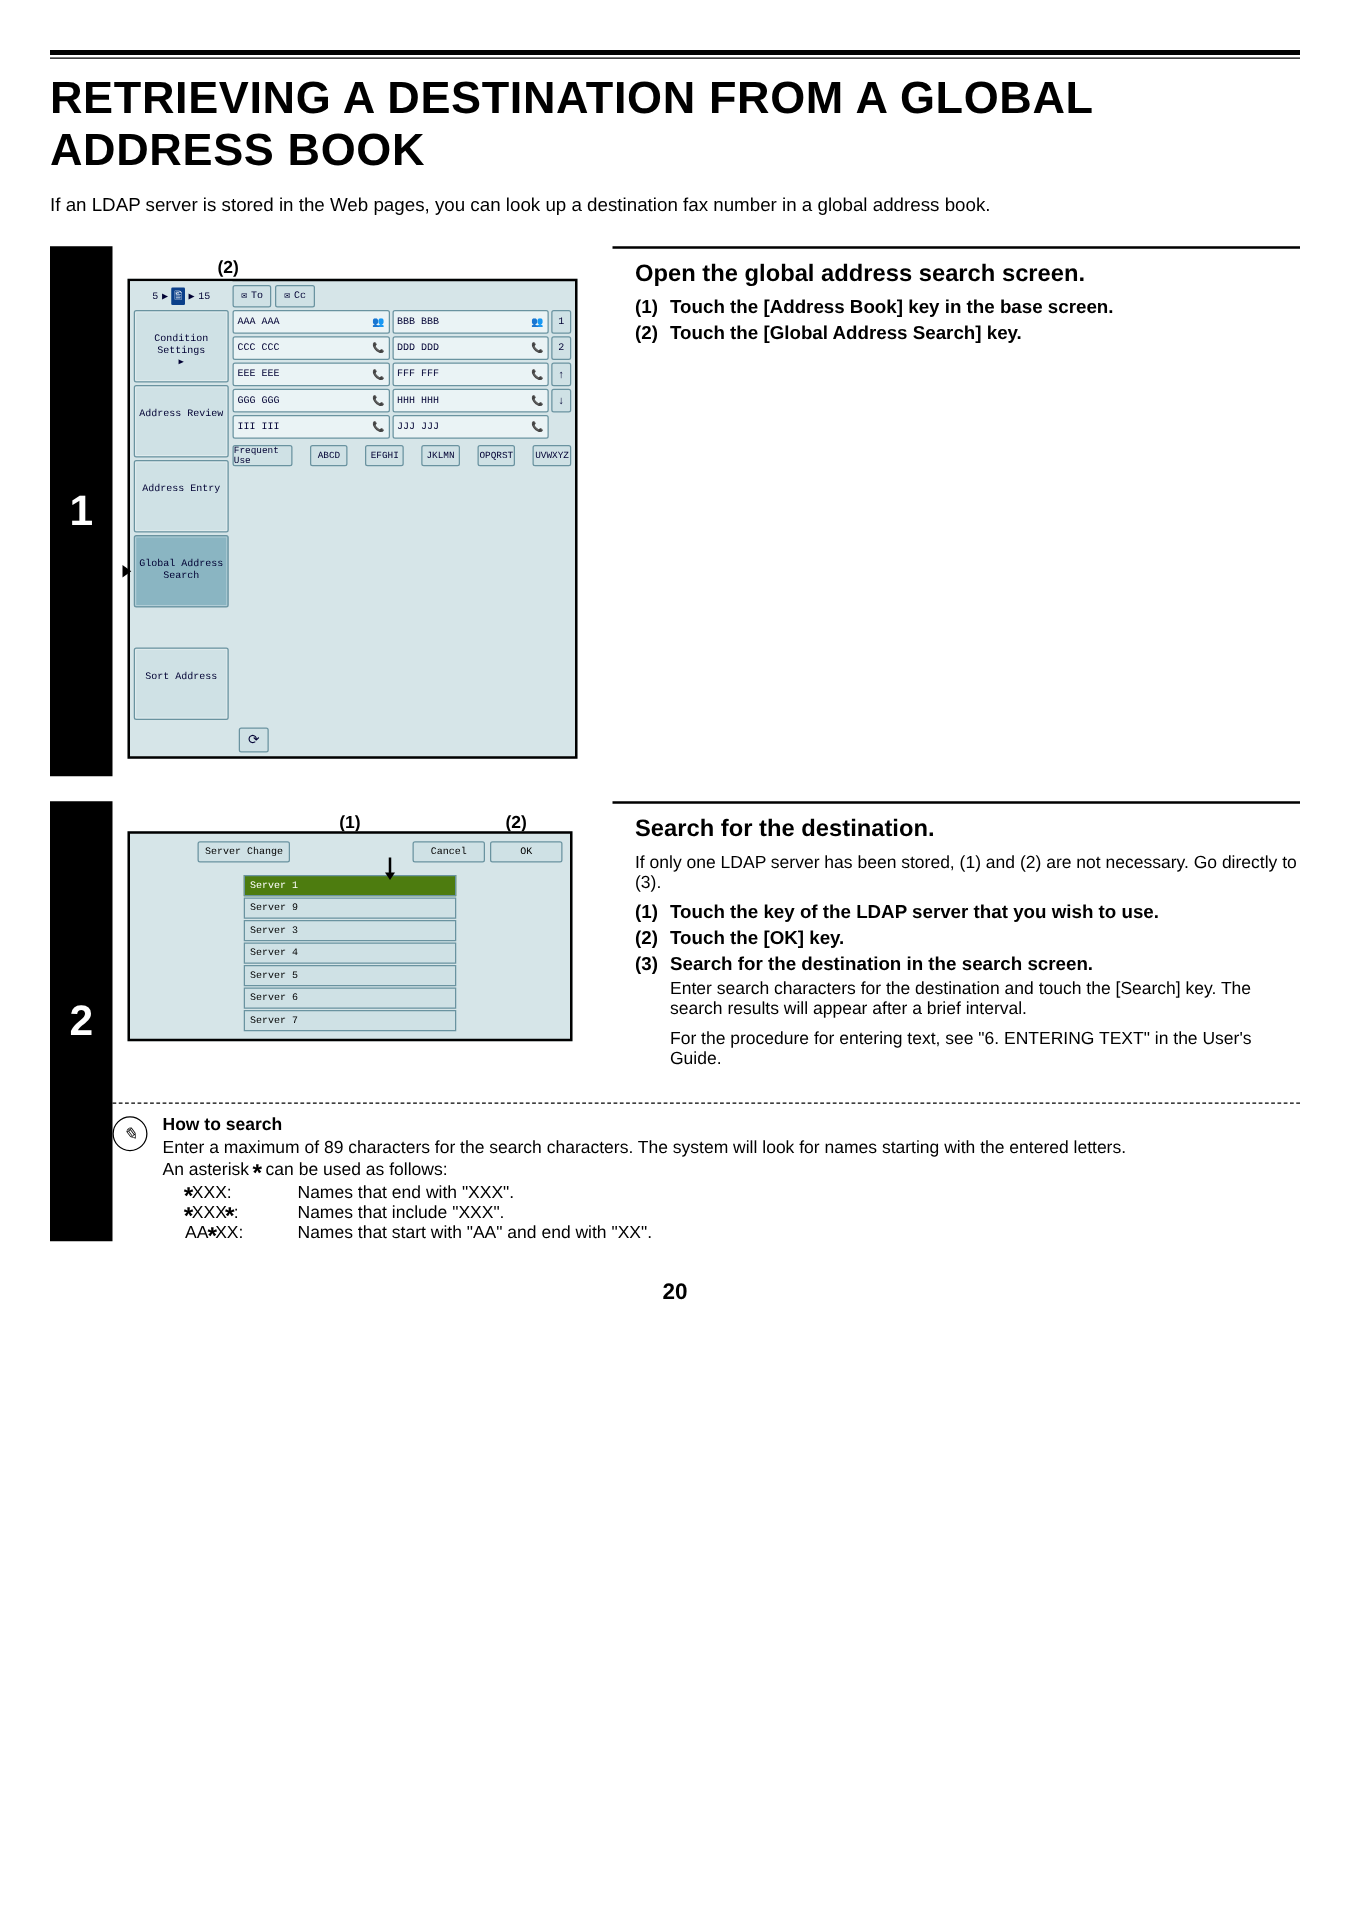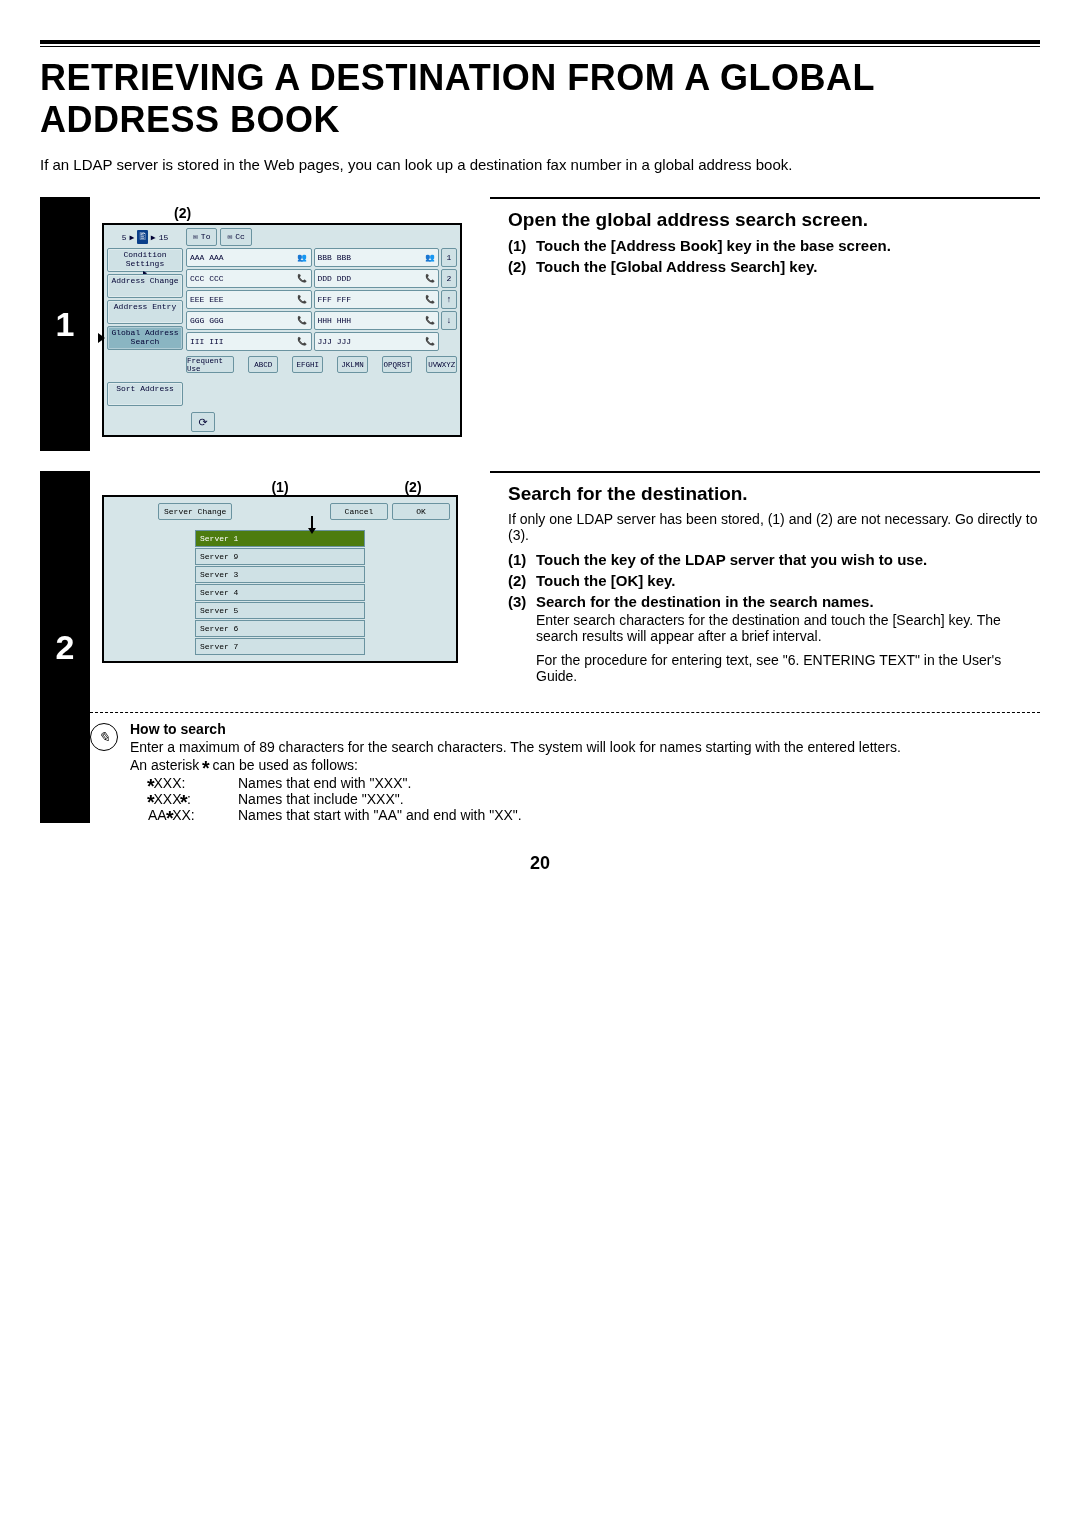--- a/index.html
+++ b/index.html
@@ -124,21 +124,21 @@
     padding: 2px 1px;
   }
   .ab-sb-btn {
     background: #cfe1e5;
     border: 1px solid #6a93a0;
     border-radius: 2px;
     height: 20px;
     line-height: 9px;
     font-size: 8px;
     text-align: center;
-    padding: 1px 1px;
+    padding: 18px 1px;
     box-shadow: inset 0 0 0 1px #fff5;
   }
   .ab-sb-btn.sel {
     background: #8ab5c2;
     position: relative;
   }
   .ab-sb-arrow {
     width: 0; height: 0;
     border-top: 5px solid transparent;
     border-bottom: 5px solid transparent;
@@ -362,21 +362,21 @@
             <div class="ab-sb-hdr">
               <span>5</span>
               <span>▶</span>
               <span style="background:#0a3f8a;color:#fff;padding:0 2px;border-radius:1px;">🖺</span>
               <span>▶</span>
               <span>15</span>
             </div>
             <div class="ab-sb-btn">
               <span>Condition Settings</span><br><span style="font-size:7px;">▶</span>
             </div>
-            <div class="ab-sb-btn">Address Change</div>
+            <div class="ab-sb-btn">Address Review</div>
             <div class="ab-sb-btn">Address Entry</div>
             <div class="ab-sb-btn sel" style="position:relative;">
               <span class="ab-sb-arrow"></span>
               <span>Global Address Search</span>
             </div>
             <div style="height:28px;"></div>
             <div class="ab-sb-btn ab-sort">Sort Address</div>
           </div>
 
           <div class="ab-main">
@@ -514,21 +514,21 @@
                 <span class="li-n">(1)</span>
                 <span class="li-b">Touch the key of the LDAP server that you wish to use.</span>
               </li>
             <li>
                 <span class="li-n">(2)</span>
                 <span class="li-b">Touch the [OK] key.</span>
               </li>
             <li style="flex-direction:column;">
               <div style="display:flex;">
                 <span class="li-n">(3)</span>
-                <span class="li-b">Search for the destination in the search names.</span>
+                <span class="li-b">Search for the destination in the search screen.</span>
               </div>
               <p class="sub-note">Enter search characters for the destination and touch the [Search] key. The search results will appear after a brief interval.</p>
               <p class="sub-note">For the procedure for entering text, see "6. ENTERING TEXT" in the User's Guide.</p>
             </li>
           </ol>
         </div>
       </div>
 
       <div class="dash-sep"></div>
 

